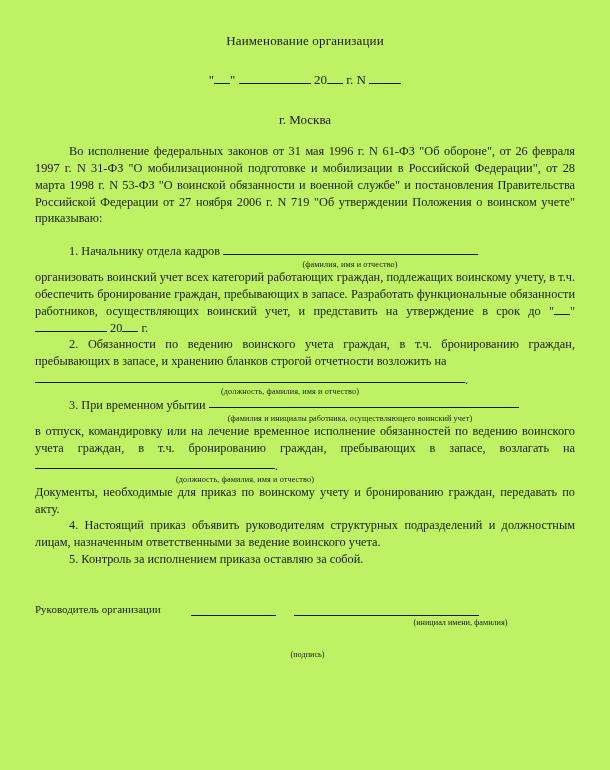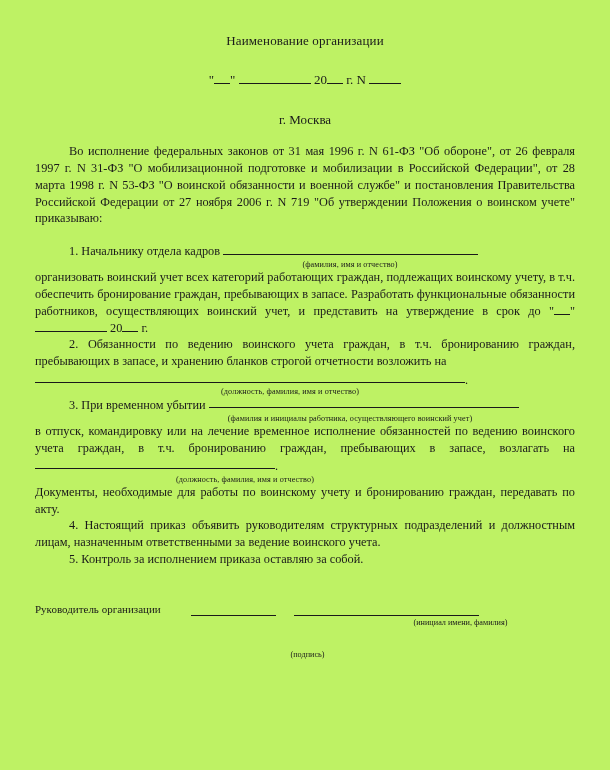--- a/index.html
+++ b/index.html
@@ -162,21 +162,21 @@
     <div class="para tight"><span class="indent"></span><span>2.</span> <span>Обязанности по ведению воинского учета граждан, в т.ч. бронированию граждан, пребывающих в запасе, и хранению бланков строгой отчетности возложить на</span></div>
     <div class="rule-row"><span class="fill fill-rest-2"></span><span>.</span></div>
     <div class="caption mid">(должность, фамилия, имя и отчество)</div>
 
     <div class="para tight"><span class="indent"></span><span>3.</span> <span>При временном убытии</span> <span class="fill fill-rest-3a"></span><span class="fill fill-rest-3b"></span></div>
     <div class="caption c2">(фамилия и инициалы работника, осуществляющего воинский учет)</div>
 
     <div class="para tight"><span>в отпуск, командировку или на лечение временное исполнение обязанностей по ведению воинского  учета граждан, в т.ч. бронированию граждан, пребывающих в запасе, возлагать на</span> <span class="fill fill-na"></span><span>.</span></div>
     <div class="caption c3">(должность, фамилия, имя и отчество)</div>
 
-    <div class="para tight">Документы, необходимые для работы по воинскому учету и бронированию граждан, передавать по акту.</div>
+    <div class="para tight">Документы, необходимые для приказ по воинскому учету и бронированию граждан, передавать по акту.</div>
 
     <div class="para tight"><span class="indent"></span><span>4.</span> <span>Настоящий приказ объявить руководителям структурных подразделений и должностным лицам, назначенным ответственными за ведение воинского учета.</span></div>
 
     <div class="para tight"><span class="indent"></span><span>5.</span> <span>Контроль за исполнением приказа оставляю за собой.</span></div>
 
     <div class="sig-block">
       <div class="sig-row">
         <span class="sig-title">Руководитель организации</span>
         <span class="sig-gap-1"></span>
         <span class="fill fill-sig"></span>

